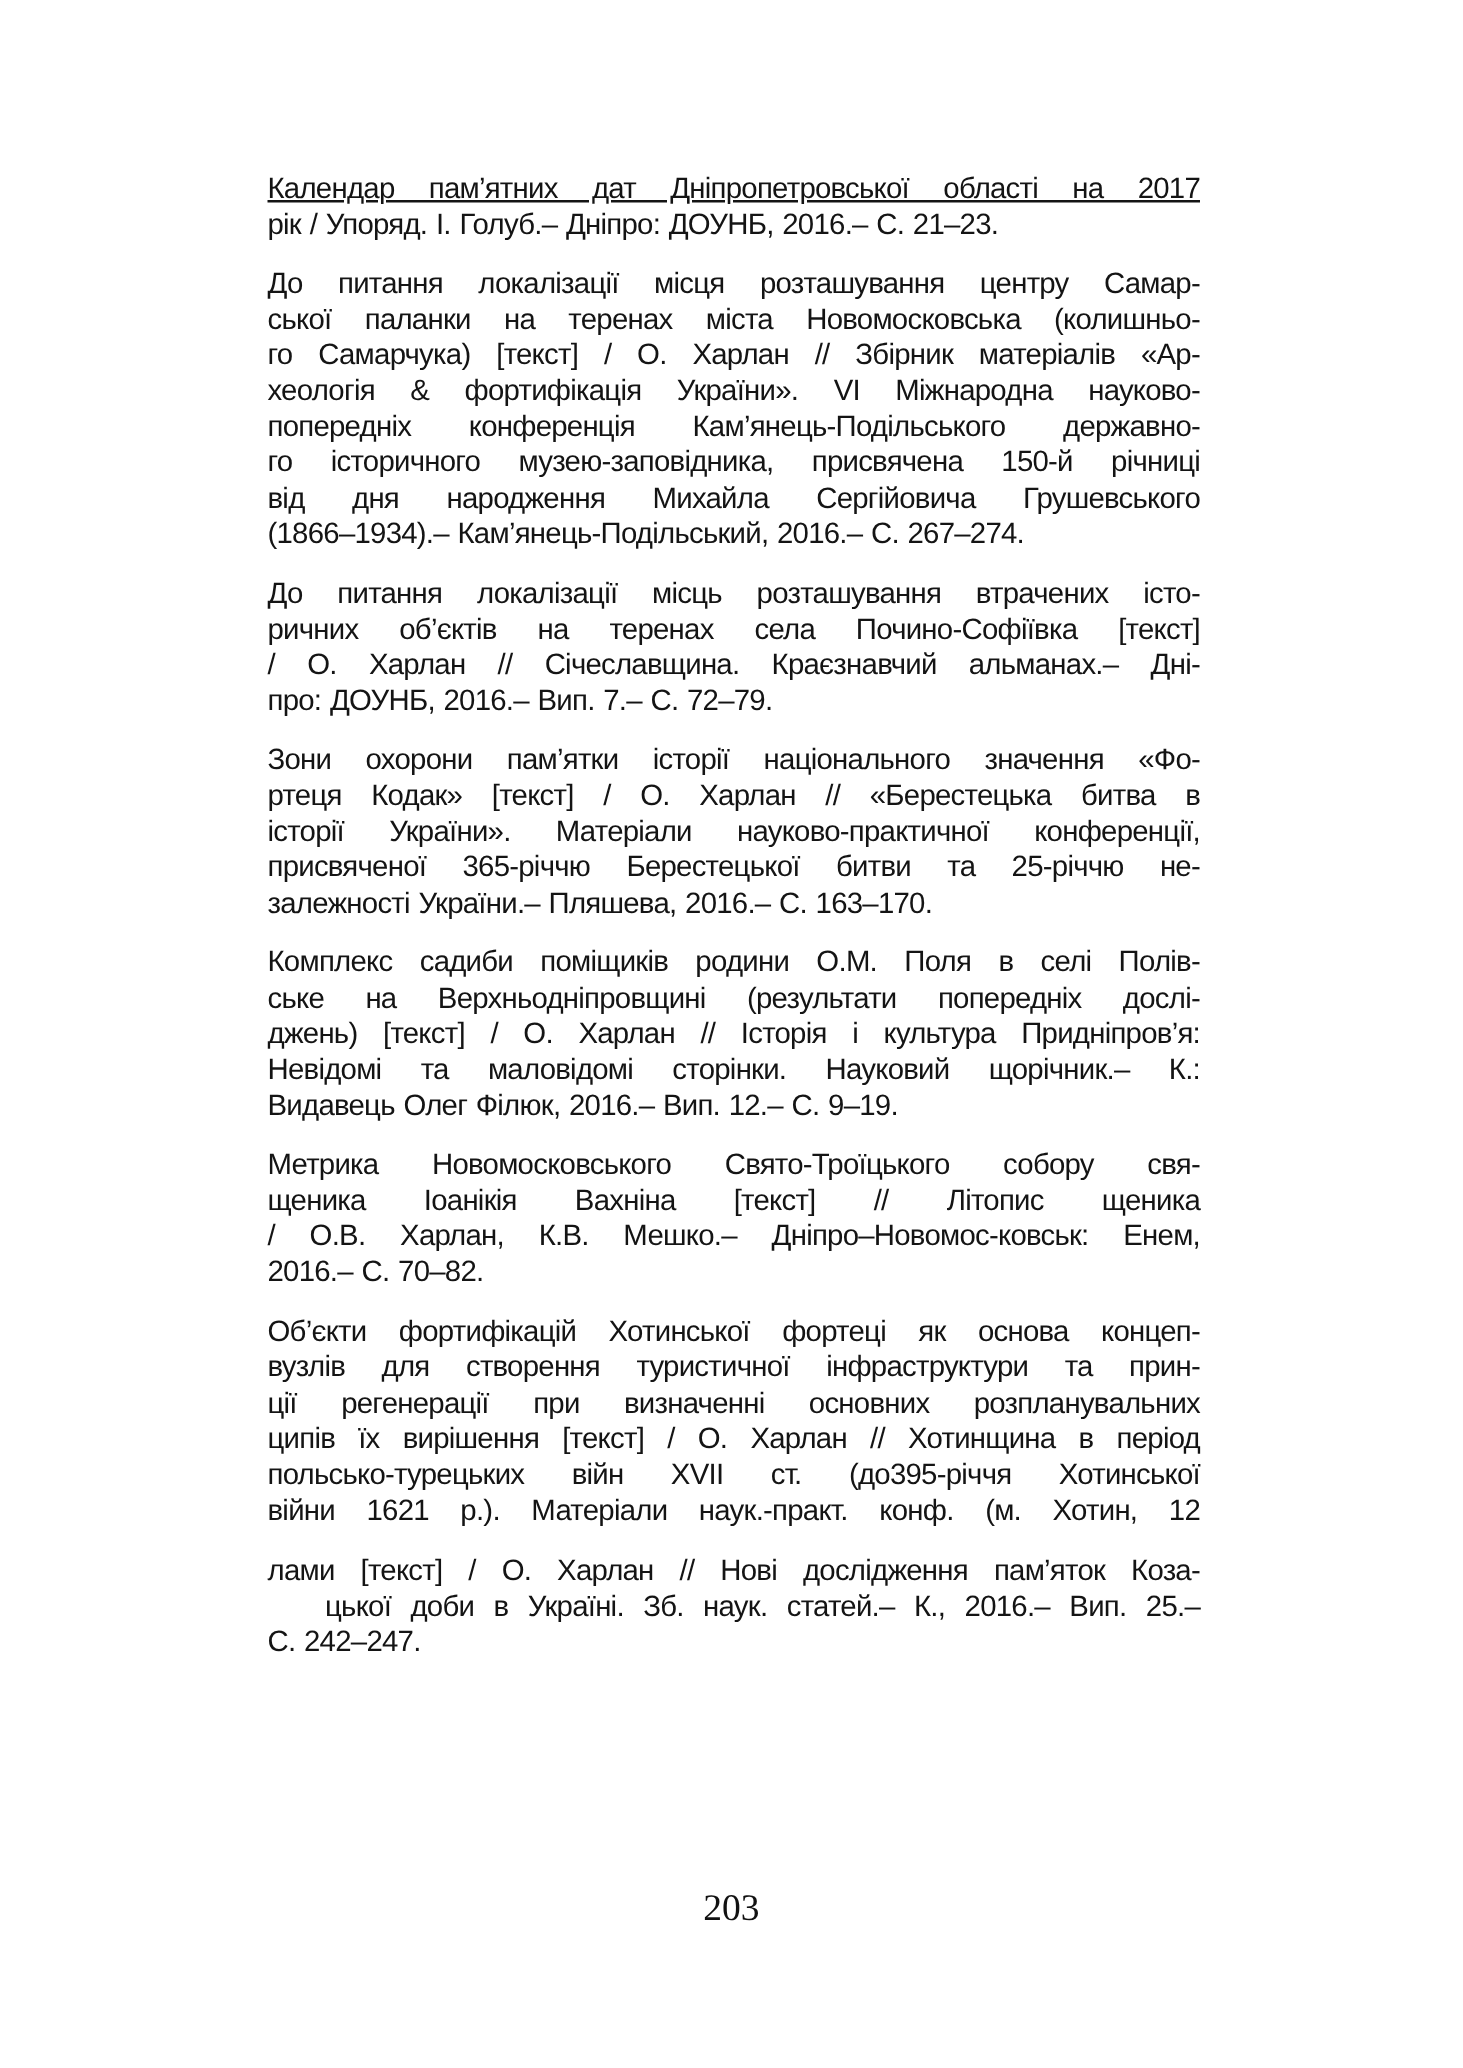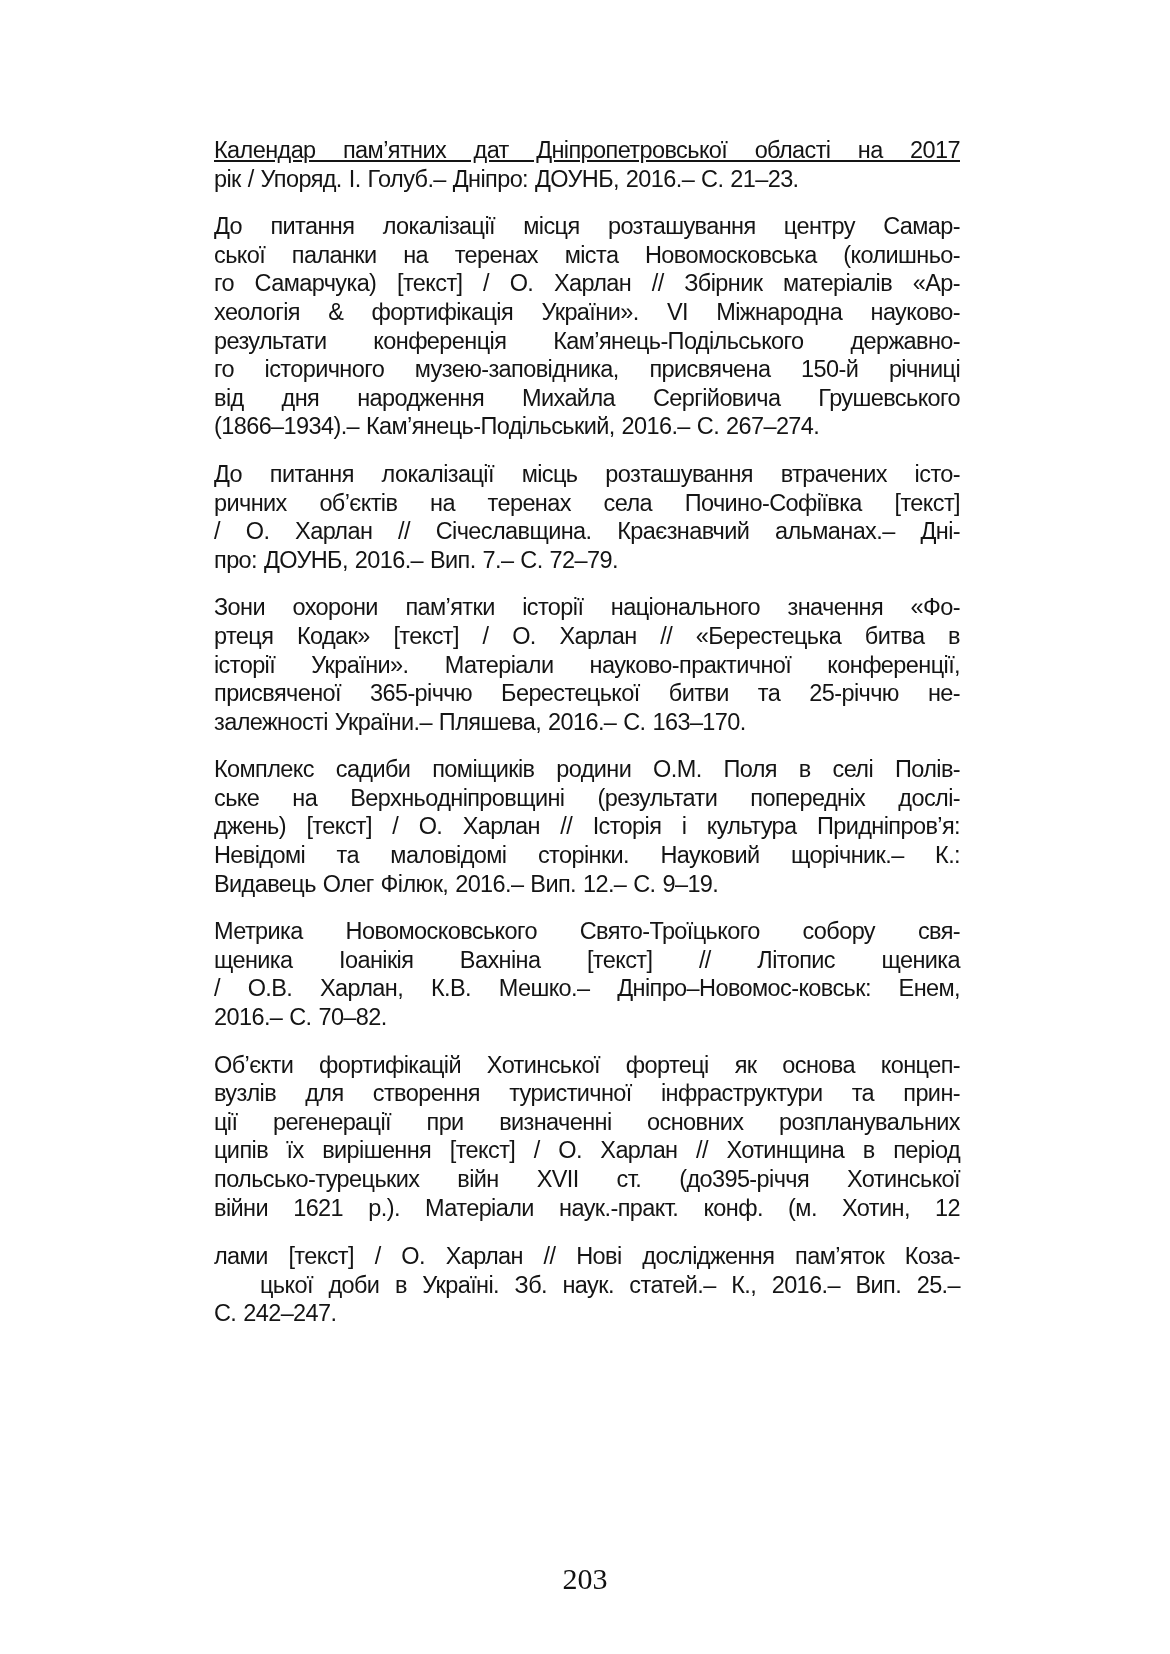--- a/index.html
+++ b/index.html
@@ -44,21 +44,21 @@
     white-space: nowrap;
     overflow: visible;
   }
   .entry .line.last {
     text-align-last: left;
   }
   .page-number {
     position: absolute;
     left: 0;
     width: 1170px;
-    top: 1562px;
+    top: 1510px;
     text-align: center;
     font-family: "Liberation Serif", "DejaVu Serif", serif;
     font-size: 30px;
     color: #111111;
   }
 </style>
 </head>
 <body>
 
 <div class="page">
@@ -67,21 +67,21 @@
     <p class="entry">
       <span class="line" style="display: block; text-align-last: justify; text-decoration: underline;">Календар пам’ятних дат Дніпропетровської області на 2017</span>
       <span class="line last" style="display: block; text-align-last: left;">рік / Упоряд. І. Голуб.– Дніпро: ДОУНБ, 2016.– С. 21–23.</span>
     </p>
 
     <p class="entry">
       <span class="line" style="display: block; text-align-last: justify;">До питання локалізації місця розташування центру Самар-</span>
       <span class="line" style="display: block; text-align-last: justify;">ської паланки на теренах міста Новомосковська (колишньо-</span>
       <span class="line" style="display: block; text-align-last: justify;">го Самарчука) [текст] / О. Харлан // Збірник матеріалів «Ар-</span>
       <span class="line" style="display: block; text-align-last: justify;">хеологія &amp; фортифікація України». VI Міжнародна науково-</span>
-      <span class="line" style="display: block; text-align-last: justify;">результати конференція Кам’янець-Подільського державно-</span>
+      <span class="line" style="display: block; text-align-last: justify;">попередніх конференція Кам’янець-Подільського державно-</span>
       <span class="line" style="display: block; text-align-last: justify;">го історичного музею-заповідника, присвячена 150-й річниці</span>
       <span class="line" style="display: block; text-align-last: justify;">від дня народження Михайла Сергійовича Грушевського</span>
       <span class="line last" style="display: block; text-align-last: left;">(1866–1934).– Кам’янець-Подільський, 2016.– С. 267–274.</span>
     </p>
 
     <p class="entry">
       <span class="line" style="display: block; text-align-last: justify;">До питання локалізації місць розташування втрачених істо-</span>
       <span class="line" style="display: block; text-align-last: justify;">ричних об’єктів на теренах села Почино-Софіївка [текст]</span>
       <span class="line" style="display: block; text-align-last: justify;">/ О. Харлан // Січеславщина. Краєзнавчий альманах.– Дні-</span>
       <span class="line last" style="display: block; text-align-last: left;">про: ДОУНБ, 2016.– Вип. 7.– С. 72–79.</span>

